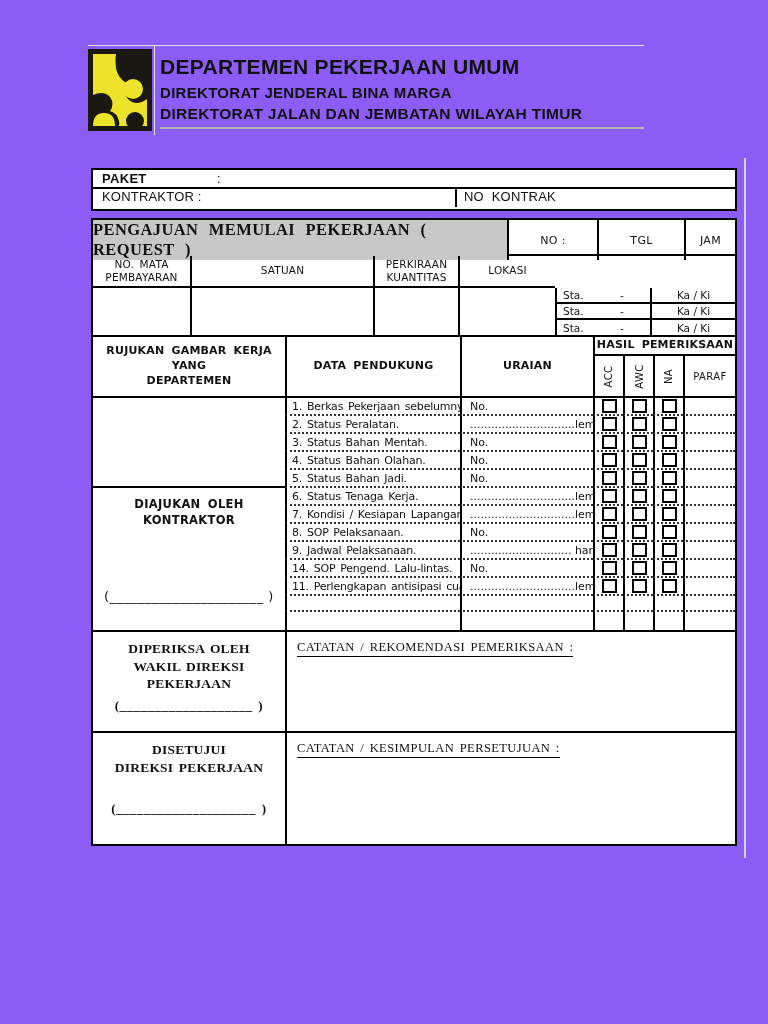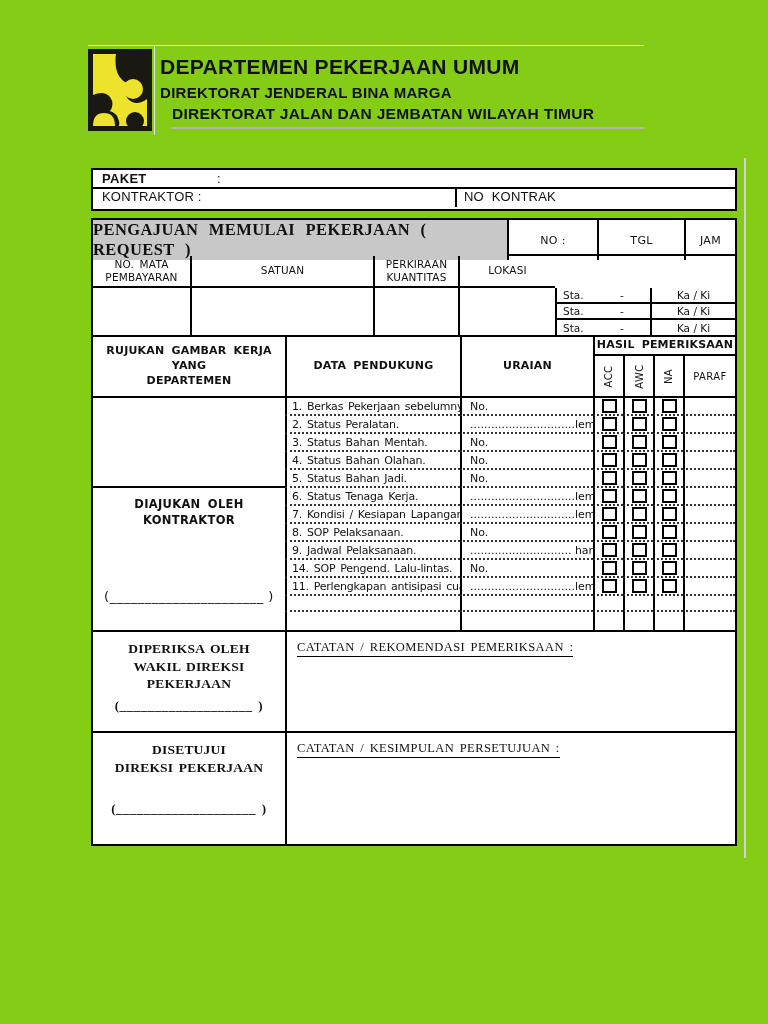--- a/index.html
+++ b/index.html
@@ -1,31 +1,31 @@
 <!DOCTYPE html>
 <html><head>
 <meta charset="utf-8">
 <style>
   * { box-sizing: border-box; margin: 0; padding: 0; }
   html,body { width: 768px; height: 1024px; }
   body { background:#ffffff; font-family:"DejaVu Sans", sans-serif; color:#111; position:relative; }
-  .page { position:absolute; inset:0; background:#84cc16; overflow:hidden; }
+  .page { position:absolute; inset:0; background:#8b5cf6; overflow:hidden; }
 
   
   .scan-edge { position:absolute; left:744px; top:158px; width:2px; height:700px; background:#d2d2d2; }
 
   
   .hdr { position:absolute; left:88px; top:47px; width:560px; height:90px; }
   .hdr-topline { position:absolute; left:0; top:-2px; width:556px; height:1px; background:#e3e3e3; }
   .hdr-vline { position:absolute; left:66px; top:-2px; width:1px; height:90px; background:#e3e3e3; }
   .hdr-logo { position:absolute; left:0; top:2px; width:64px; height:82px; }
   .hdr-text { position:absolute; left:72px; top:8px; width:484px; font-family:"Liberation Sans", sans-serif; font-weight:bold; }
   .hdr-line1 { font-size:21px; letter-spacing:.3px; line-height:1.1; }
   .hdr-line2 { font-size:15px; letter-spacing:.3px; margin-top:6px; }
-  .hdr-line3 { font-size:15.5px; letter-spacing:.3px; margin-top:4px; padding-bottom:4px; border-bottom:2px solid #b5b5b5;margin-left:12px; }
+  .hdr-line3 { font-size:15.5px; letter-spacing:.3px; margin-top:4px; padding-bottom:4px; border-bottom:2px solid #b5b5b5; }
 
   
   .form { position:absolute; left:91px; top:168px; width:646px; }
   .blk { border:2px solid #000; background:#fff; }
 
   
   .blk-paket { height:43px; font-family:"Liberation Sans", sans-serif; font-size:13px; }
   .paket-row1 { position:relative; height:19px; border-bottom:2px solid #000; }
   .paket-row2 { position:relative; height:18px; display:flex; }
   .paket-label { position:absolute; left:9px; top:1px; font-weight:bold; letter-spacing:.3px; }

